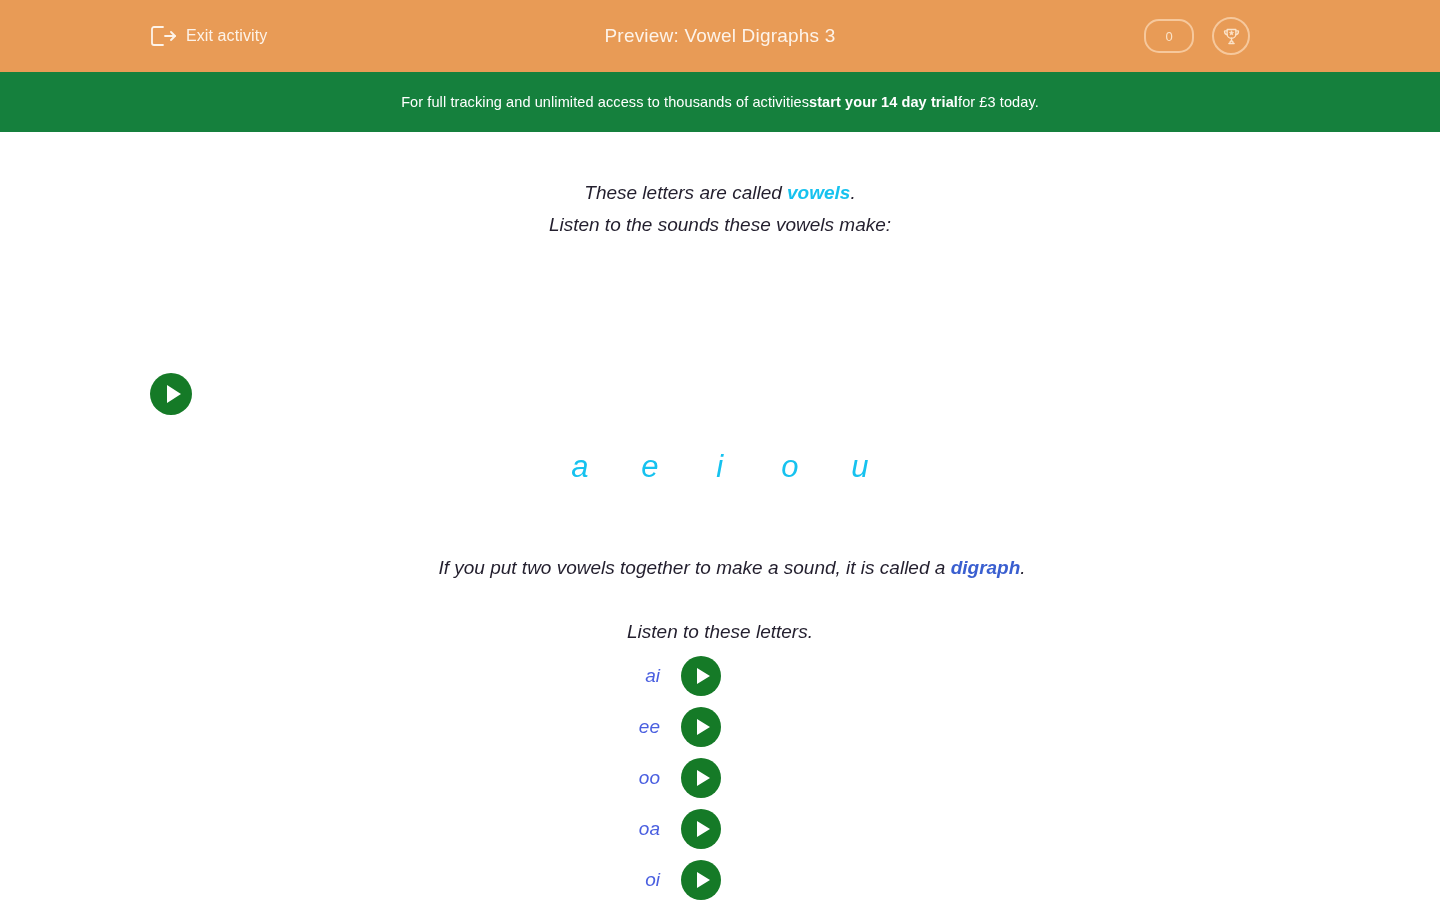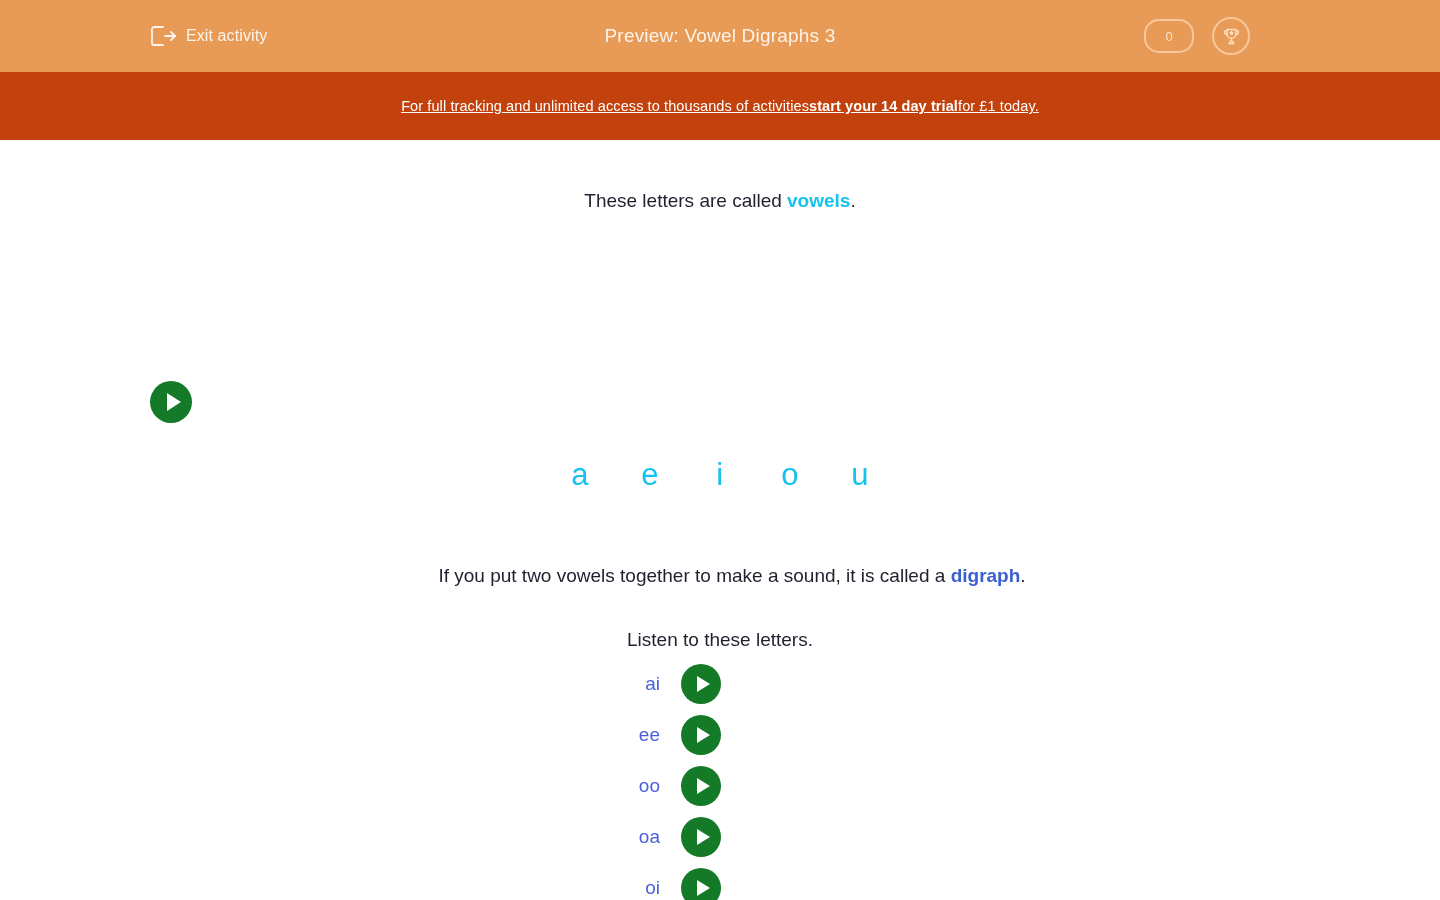--- a/index.html
+++ b/index.html
@@ -86,38 +86,38 @@
     border-radius: 50%;
     display: flex;
     align-items: center;
     justify-content: center;
     cursor: pointer;
   }
   .trophy-badge svg { display: block; }
 
   
   .promo-banner {
-    height: 68px;
-    background: #c2410c;
+    height: 60px;
+    background: #15803d;
     display: flex;
     align-items: center;
     justify-content: center;
     color: #ffffff;
     font-size: 14.5px;
     letter-spacing: 0.1px;
-    text-decoration: underline;
   }
   .promo-banner .em { font-weight: bold; }
 
   
   .activity-body {
     position: relative;
     height: 540px;
     background: #ffffff;
     color: #231f2e;
+    font-style: italic;
   }
 
   .intro-block {
     position: absolute;
     left: 0;
     right: 0;
     top: 45px;
     text-align: center;
     font-size: 19px;
     line-height: 32px;
@@ -259,29 +259,30 @@
           <path d="M12 5.6 L12.75 7.1 L14.4 7.35 L13.2 8.5 L13.5 10.15 L12 9.37 L10.5 10.15 L10.8 8.5 L9.6 7.35 L11.25 7.1 Z" fill="#fbe3c9" stroke-width="0.7"></path>
         </svg>
       </span>
     </div>
   </div>
 </div>
 
 <div class="promo-banner">
   <span>For full tracking and unlimited access to thousands of activities </span>
     <span class="em">start your 14 day trial</span>
-    <span> for £1 today.</span>
+    <span> for £3 today.</span>
 </div>
 
 <div class="activity-body">
 
   <div class="intro-block">
     <div>
       <span>These letters are called </span><span class="kw-vowels">vowels</span><span>.</span>
     </div>
+    <div>Listen to the sounds these vowels make:</div>
   </div>
 
   <div class="sound-play-standalone">
     <div class="play-button">
       <span class="play-triangle"></span>
     </div>
   </div>
 
   <div class="vowel-row">
     <span class="vowel-letter">a</span><span class="vowel-letter">e</span><span class="vowel-letter">i</span><span class="vowel-letter">o</span><span class="vowel-letter">u</span>

